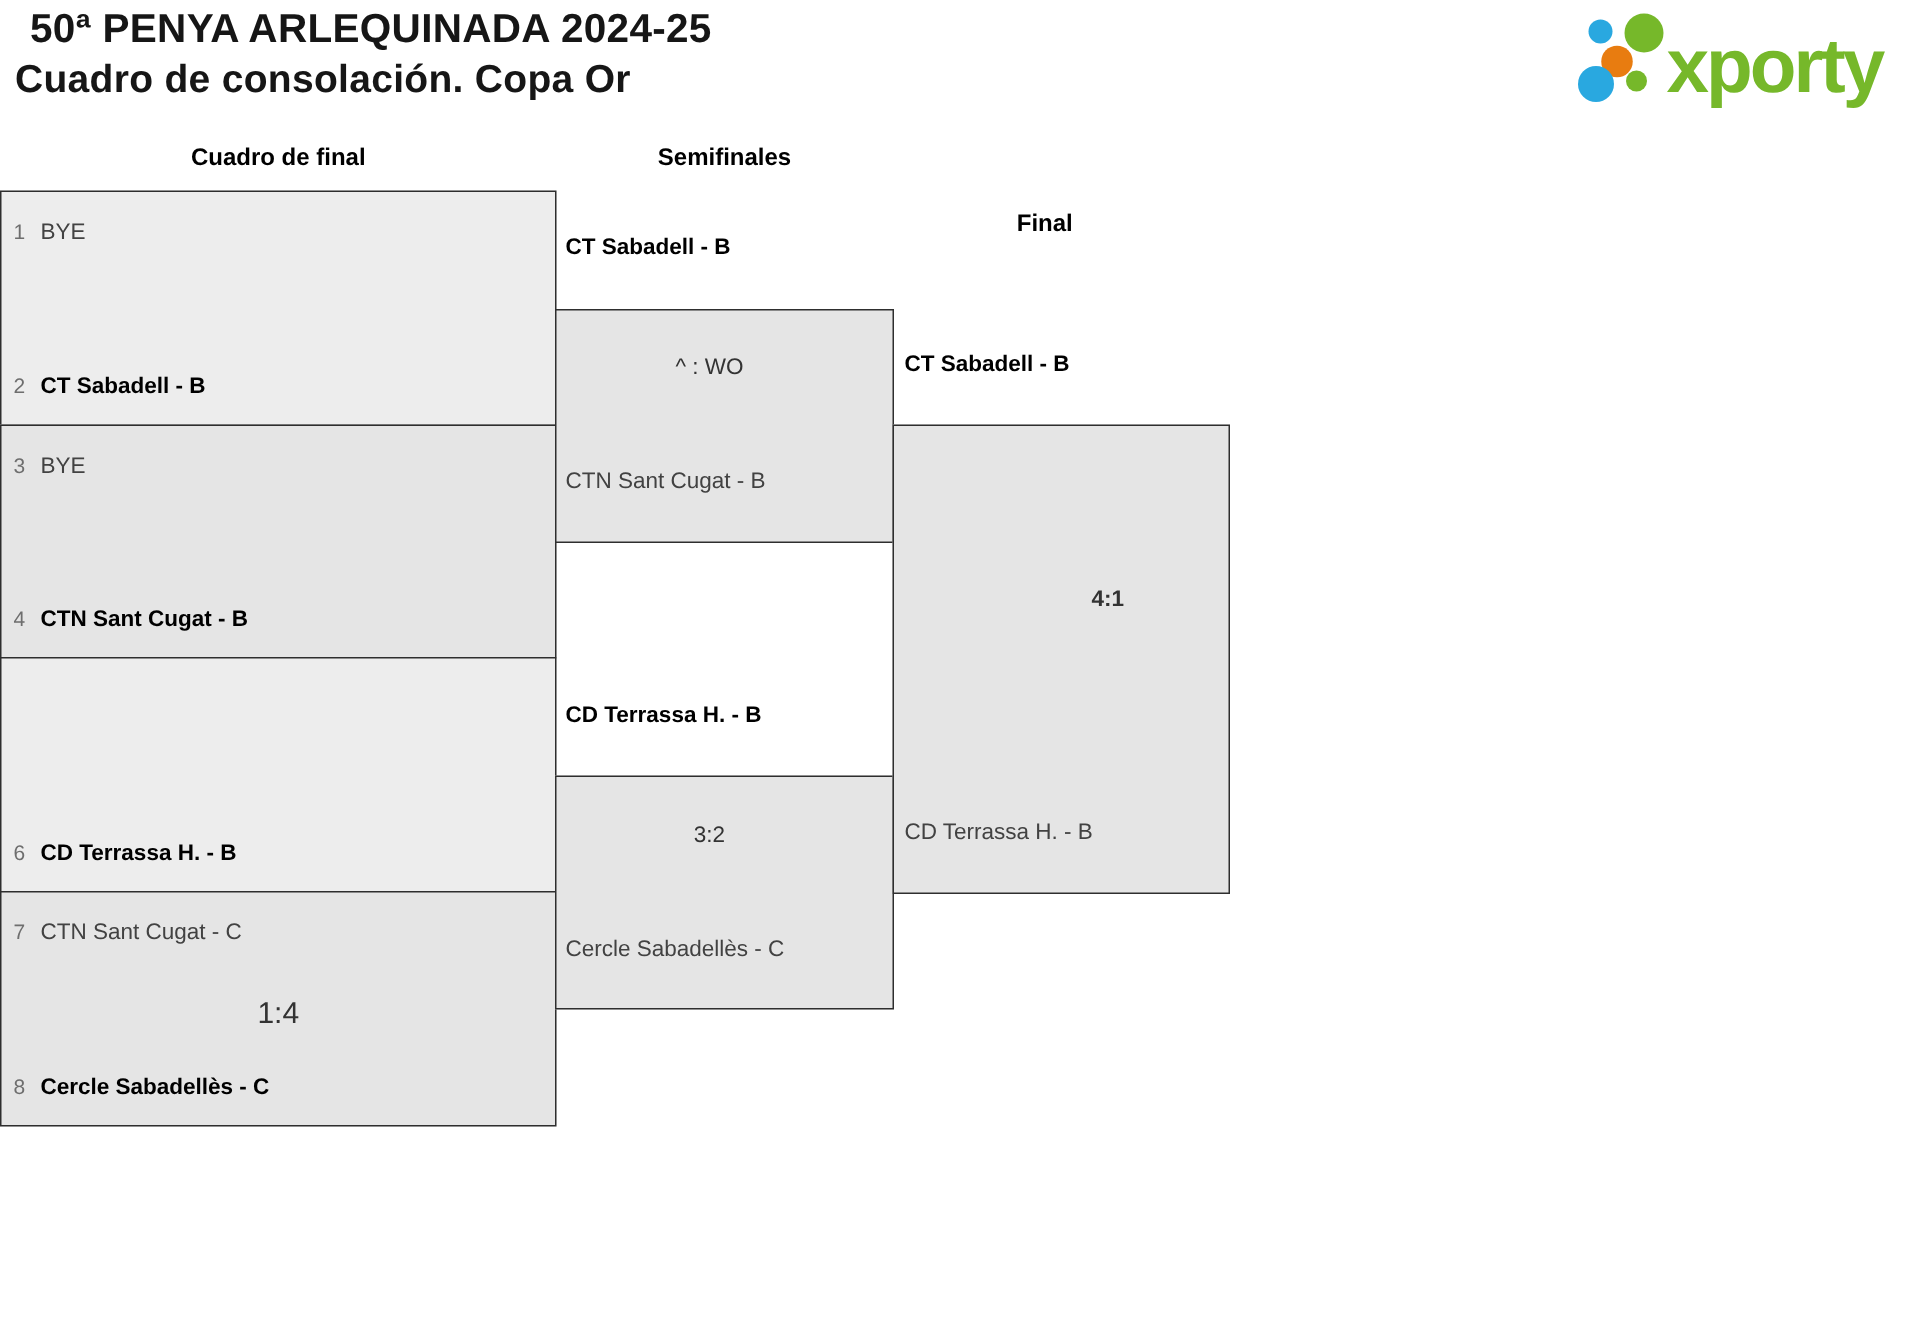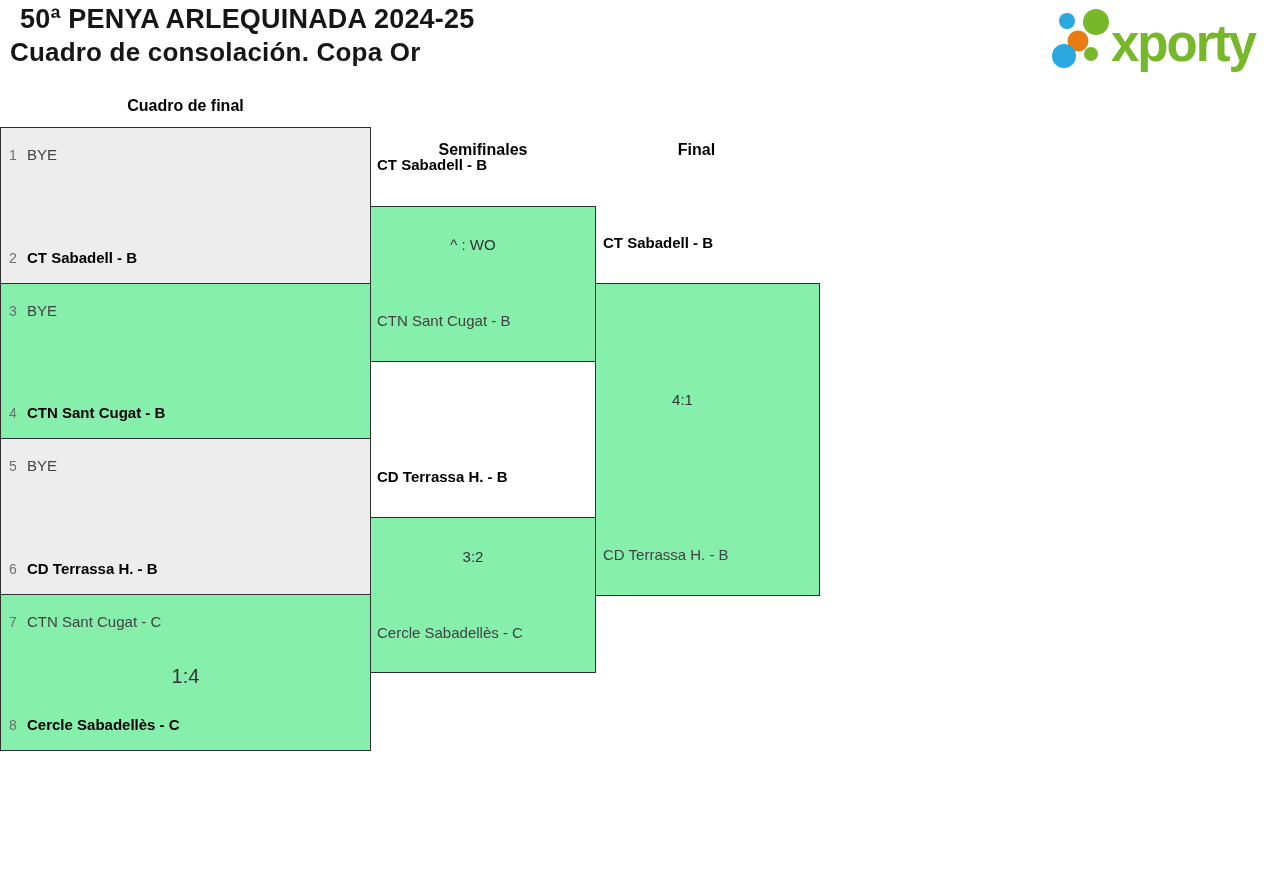--- a/index.html
+++ b/index.html
@@ -19,26 +19,26 @@
     font-size: 26px; font-weight: 700; color: #161616; letter-spacing: 0.2px;
   }
 
   .logo { position: absolute; left: 1045px; top: 2px; width: 235px; height: 74px; display: block; text-decoration: none; }
 
   .round-header {
     position: absolute; top: 97px; font-size: 16px; font-weight: 700;
     color: #000; text-align: center;
   }
   .rh-qf { left: 0; width: 371px; }
-  .rh-sf { left: 370px; width: 226px; margin-top: 44px; }
+  .rh-sf { left: 370px; width: 226px; }
   .rh-f  { left: 584px; width: 225px; margin-top: 44px; }
 
   .box {
     position: absolute; box-sizing: border-box;
-    border: 1px solid #2e2e2e; background: #86efac;
+    border: 1px solid #2e2e2e; background: #e5e5e5;
   }
   .box.shaded { background: #ededed; }
 
   .qf { left: 0; width: 371px; }
   .qf1 { top: 127px; height: 157px; }
   .qf2 { top: 283px; height: 156px; }
   .qf3 { top: 438px; height: 157px; }
   .qf4 { top: 594px; height: 157px; }
 
   .sf { left: 370px; width: 226px; }
@@ -62,21 +62,21 @@
 
   .lbl {
     position: absolute; font-size: 15px; white-space: nowrap; z-index: 5;
     color: #424242;
   }
   .lbl.winner { color: #000000; font-weight: 700; }
   .score-lbl {
     position: absolute; text-align: center; font-size: 15px; color: #333333; z-index: 5;
   }
   .sf-col-score { left: 370px; width: 206px; }
-  .f-col-score  { left: 570px; width: 225px; }
+  .f-col-score  { left: 626px; width: 225px; font-weight: bold; }
 </style>
 </head>
 <body>
 
 <div class="page">
 
   <div class="title">50ª PENYA ARLEQUINADA 2024-25</div>
   <div class="subtitle">Cuadro de consolación. Copa Or</div>
 
   <a class="logo">
@@ -108,23 +108,20 @@
     <div class="row row-top">
       <span class="seed">3</span><span class="team">BYE</span>
     </div>
     <div class="qf-score"></div>
     <div class="row row-bottom">
       <span class="seed">4</span><span class="team winner">CTN Sant Cugat - B</span>
     </div>
   </div>
 
   <div class="box qf qf3 shaded">
-    <div class="row row-top">
-      <span class="seed">5</span><span class="team">BYE</span>
-    </div>
     <div class="qf-score"></div>
     <div class="row row-bottom">
       <span class="seed">6</span><span class="team winner">CD Terrassa H. - B</span>
     </div>
   </div>
 
   <div class="box qf qf4">
     <div class="row row-top">
       <span class="seed">7</span><span class="team">CTN Sant Cugat - C</span>
     </div>

